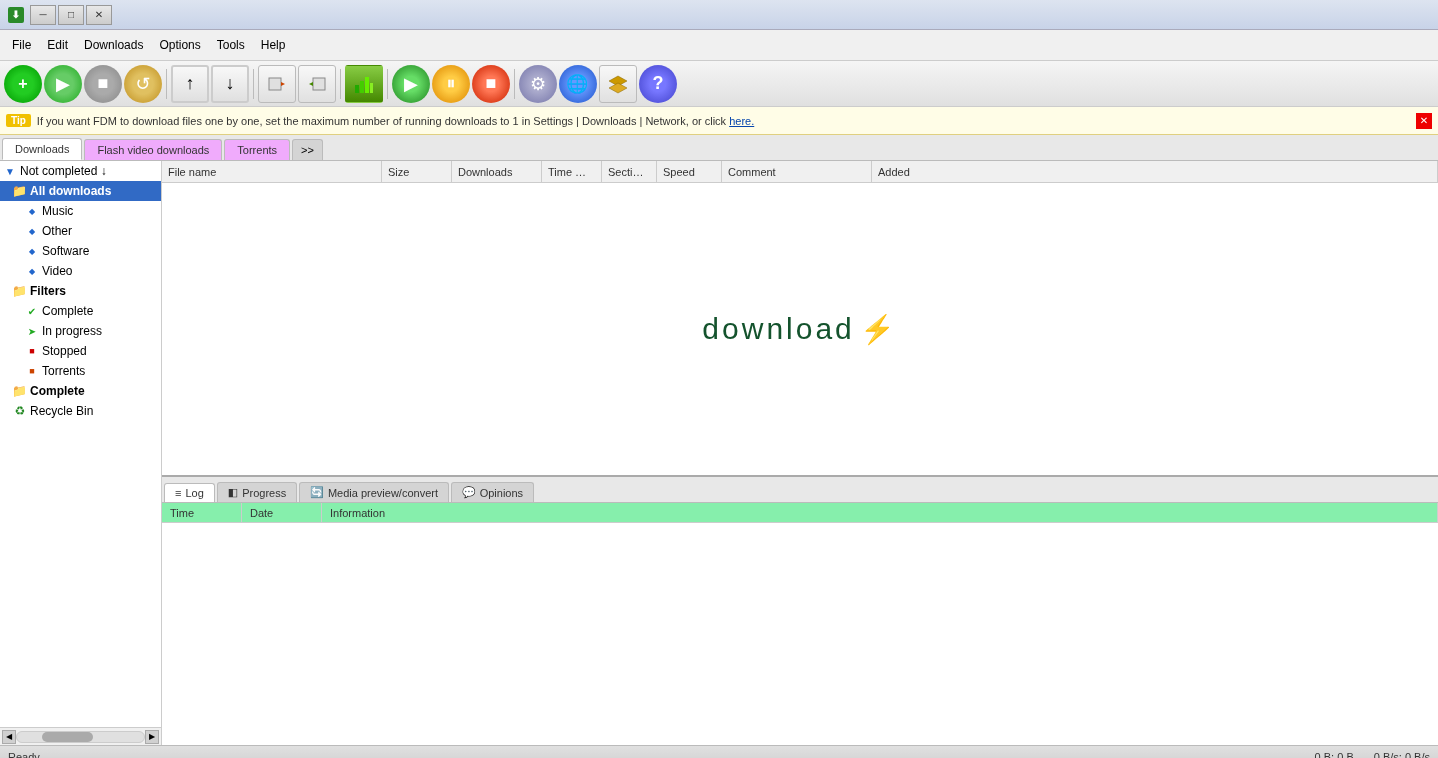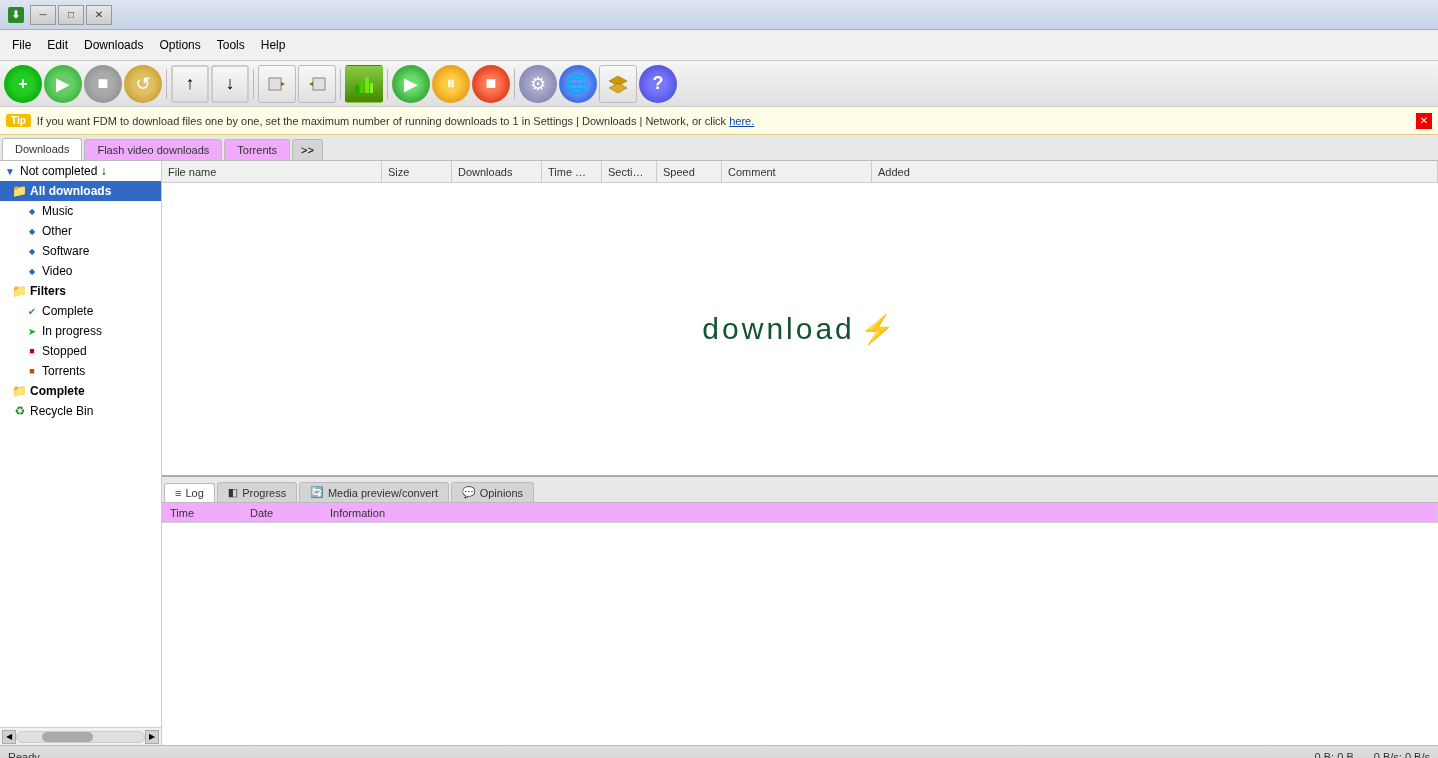--- a/index.html
+++ b/index.html
@@ -280,21 +280,21 @@
       gap: 4px;
     }
     .bottom-tab.active {
       background: #fff;
     }
     .bottom-tab-icon { font-size: 11px; }
 
     
     #log-header {
       height: 20px;
-      background: #f0abfc;
+      background: #86efac;
       border-bottom: 1px solid #ccc;
       display: flex;
       align-items: center;
     }
     .log-col-header {
       padding: 2px 8px;
       font-size: 11px;
       color: #333;
       border-right: 1px solid #ccc;
       height: 100%;

